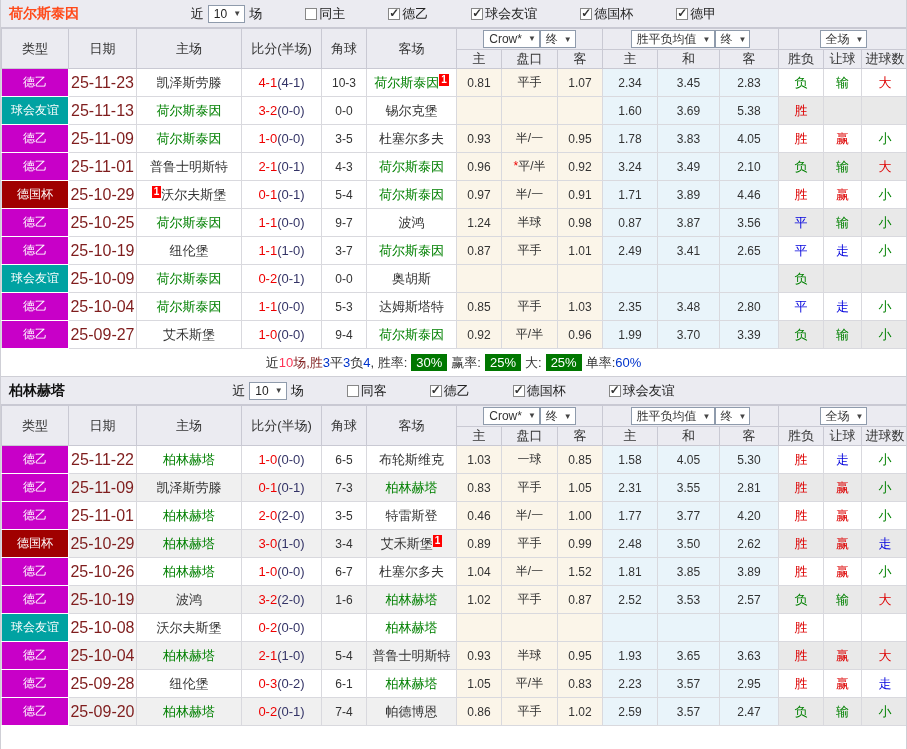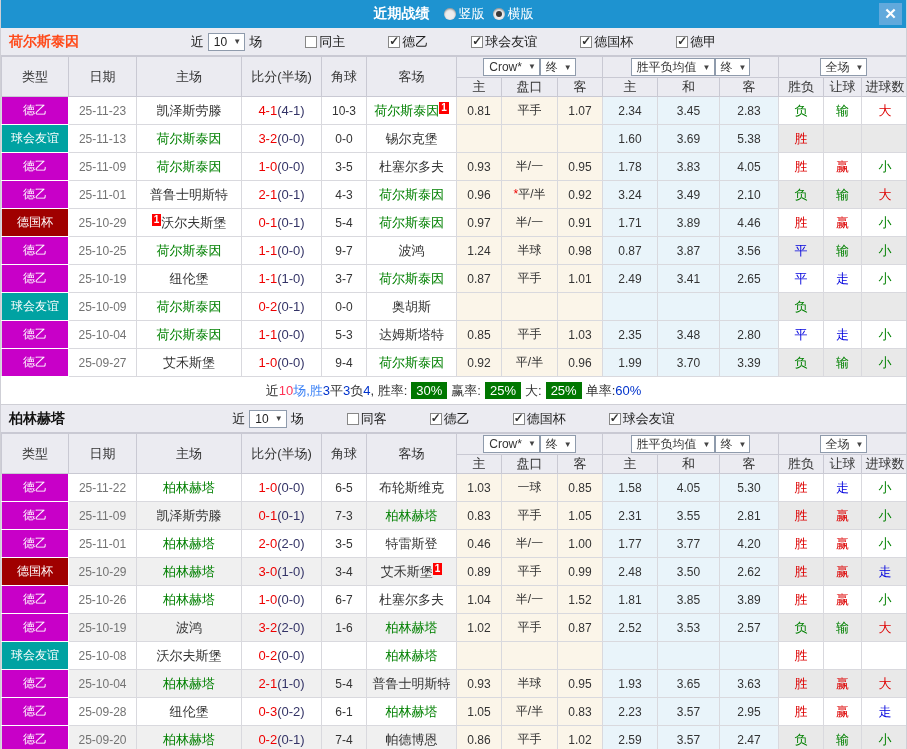--- a/index.html
+++ b/index.html
@@ -46,21 +46,21 @@
   .cb.checked::after { content:"✓"; position:absolute; left:0px; top:-3px; font-size:12px;
         font-weight:bold; color:#333; }
   
   table { width:907px; table-layout:fixed; border-collapse:collapse; }
   th, td { border:1px solid #d9d9de; text-align:center; white-space:nowrap; overflow:hidden; padding:0; }
   thead th { background:#ebebf1; border-color:#c9c9d3; font-weight:normal; font-size:13px; color:#333; }
   tr.dd-row { height:21px; }
   tr.sub-row { height:17px; }
   tr.data-row { height:28px; }
   td.league { color:#fff; font-size:12px; border-color:#fff; border-left-color:#d9d9de; }
-  td.date { font-size:12px; color:#737373; }
+  td.date { font-size:16px; color:#7f1d1d; }
   td.team { font-size:13px; }
   td.team .self { color:#008000; }
   td.score { font-size:13px; }
   td.score .ft { color:#ee0000; }
   td.score .ht { color:#333366; }
   td.corner { font-size:12px; }
   td.ah { background:#fbf5e9; font-size:12px; }
   td.eu { background:#e9f4fa; font-size:12px; }
   td.res { font-size:13px; }
   td.alt { background:#e9e9e9; }
@@ -74,34 +74,20 @@
   .summary-bar {
     height:28px; background:#fff; border-bottom:1px solid #cfcfd6;
     display:flex; align-items:center; justify-content:center; font-size:13px;
   }
   .summary-bar .badge { background:#007700; color:#fff; padding:1px 5px; margin:0 4px; }
 </style>
 </head>
 <body>
 
 <div class="app">
-  <div class="titlebar">
-    <span class="title">近期战绩</span>
-    <span class="radio-group">
-      <span class="radio-item">
-        <span class="rc"></span>
-        <span class="rlabel">竖版</span>
-      </span>
-      <span class="radio-item">
-        <span class="rc on"></span>
-        <span class="rlabel">横版</span>
-      </span>
-    </span>
-    <span class="close-btn">✕</span>
-  </div>
 
   <div>
     <div class="section-bar">
       <span class="team-name" style="color: rgb(255, 74, 26);">荷尔斯泰因</span>
       <span class="controls">
           <span>近</span>
           <span class="select-box">
             <span class="sel-text">10</span>
             <span class="caret">▼</span>
           </span>
@@ -355,21 +341,21 @@
             <td class="res alt" style="color: rgb(0, 128, 0);">负</td>
             <td class="res alt" style="color: rgb(0, 128, 0);">输</td>
             <td class="res alt" style="color: rgb(0, 128, 0);">小</td>
           </tr>
         </tbody>
       </table>
     <div class="summary-slot">
         <div class="summary-bar">
           <span style="color: rgb(51, 51, 51);">近</span>
           <span style="color: rgb(255, 51, 85);">10</span>
-          <span style="color: #3b82f6;">场,胜</span>
+          <span style="color: #7f1d1d;">场,胜</span>
           <span style="color: rgb(0, 51, 204);">3</span>
           <span style="color: rgb(51, 51, 51);">平</span>
           <span style="color: rgb(0, 51, 204);">3</span>
           <span style="color: rgb(51, 51, 51);">负</span>
           <span style="color: rgb(0, 51, 204);">4</span>
           <span style="color: rgb(51, 51, 51);">, 胜率:</span>
           <span class="badge">30%</span>
           <span style="color: rgb(51, 51, 51);">赢率:</span>
           <span class="badge">25%</span>
           <span style="color: rgb(51, 51, 51);">大:</span>

